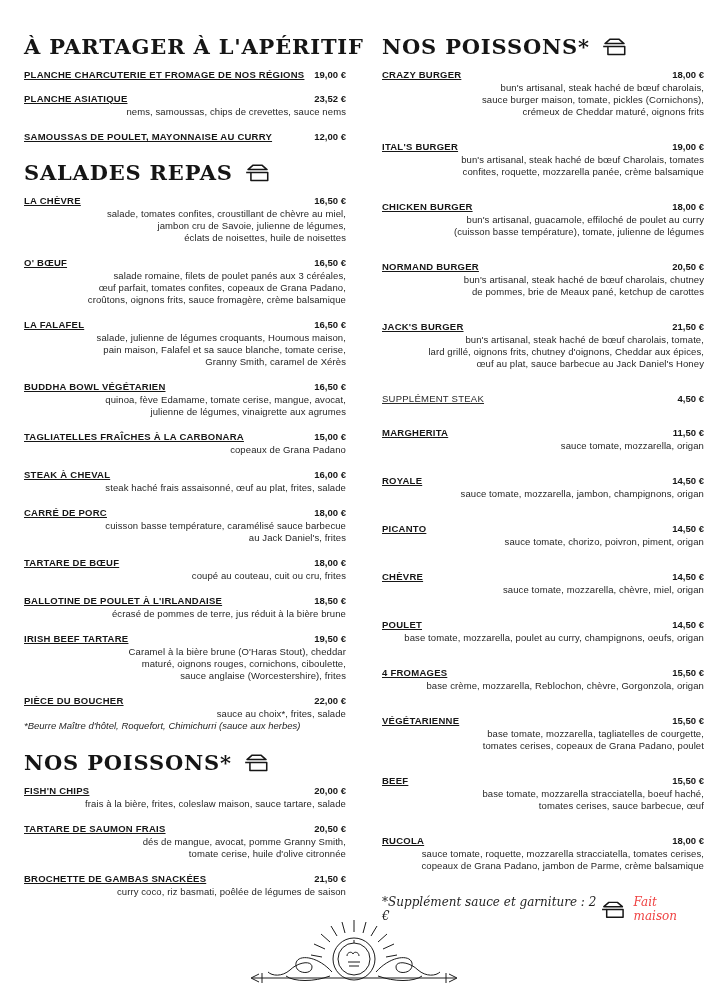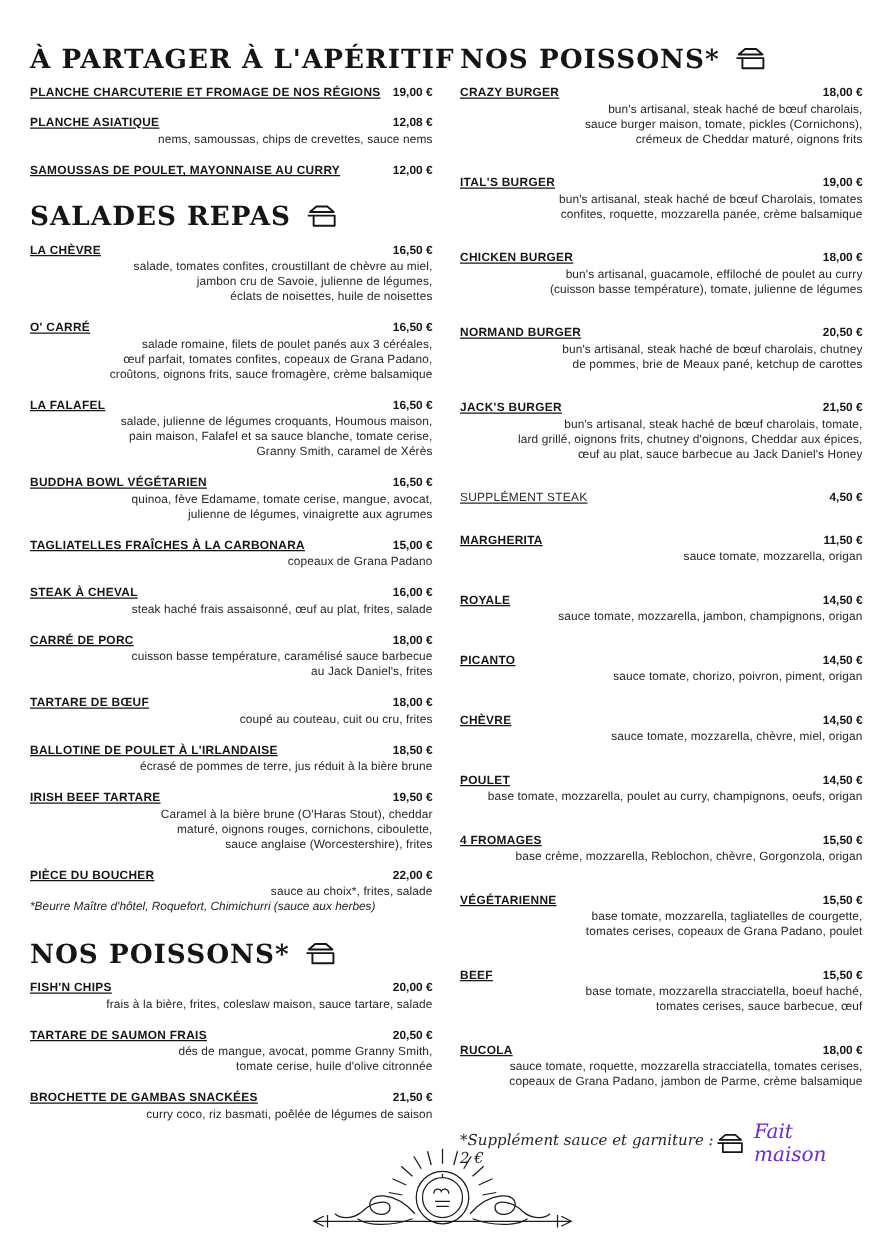--- a/index.html
+++ b/index.html
@@ -4,21 +4,21 @@
 <style>
   * { margin: 0; padding: 0; box-sizing: border-box; }
   html, body { background: #ffffff; }
   body {
     width: 708px; height: 1000px;
     position: relative; overflow: hidden;
     font-family: "Liberation Sans", sans-serif;
     color: #1a1a1a;
   }
   .page { width: 708px; height: 1000px; padding: 34px 18px 0 24px; position: relative; }
-  .menu-grid { display: grid; grid-template-columns: 322px 322px; column-gap: 22px; }
+  .menu-grid { display: grid; grid-template-columns: 322px 322px; column-gap: 36px; }
 
   .menu-section { margin-bottom: 4px; }
   .section-title {
     font-family: "DejaVu Serif", serif;
     font-weight: 700; font-size: 21px; letter-spacing: 0.8px;
     color: #151515; display: flex; align-items: center;
     margin: 18px 0 10px 0; white-space: nowrap;
   }
   .menu-section:first-child .section-title { margin-top: 0; }
   .title-pot { margin-left: 12px; flex: 0 0 auto; }
@@ -48,21 +48,21 @@
     display: flex; align-items: flex-end; justify-content: space-between;
     margin-top: 4px; padding-right: 2px;
   }
   .footer-note {
     font-family: "DejaVu Serif", serif; font-style: italic;
     font-size: 12px; color: #1f1f1f;
   }
   .fait-maison-legend { display: flex; align-items: center; gap: 8px; }
   .fait-maison-legend .legend-label {
     font-family: "DejaVu Serif", serif; font-style: italic;
-    font-size: 16px; color: #6d28d9;
+    font-size: 12px; color: #ef4444;
   }
 
   .ornament-wrap {
     position: absolute; bottom: 0; left: 50%;
     transform: translateX(-50%);
   }
 </style>
 </head>
 <body>
 
@@ -75,21 +75,21 @@
           </h2>
           <div class="menu-item">
             <div class="item-row">
               <span class="item-name">PLANCHE CHARCUTERIE ET FROMAGE DE NOS RÉGIONS</span>
               <span class="item-price">19,00 €</span>
             </div>
           </div>
           <div class="menu-item">
             <div class="item-row">
               <span class="item-name">PLANCHE ASIATIQUE</span>
-              <span class="item-price">12,08 €</span>
+              <span class="item-price">23,52 €</span>
             </div>
             <div class="item-desc">nems, samoussas, chips de crevettes, sauce nems</div>
           </div>
           <div class="menu-item">
             <div class="item-row">
               <span class="item-name">SAMOUSSAS DE POULET, MAYONNAISE AU CURRY</span>
               <span class="item-price">12,00 €</span>
             </div>
           </div>
         </section>
@@ -106,21 +106,21 @@
             <div class="item-row">
               <span class="item-name">LA CHÈVRE</span>
               <span class="item-price">16,50 €</span>
             </div>
             <div class="item-desc">salade, tomates confites, croustillant de chèvre au miel,
 jambon cru de Savoie, julienne de légumes,
 éclats de noisettes, huile de noisettes</div>
           </div>
           <div class="menu-item">
             <div class="item-row">
-              <span class="item-name">O' CARRÉ</span>
+              <span class="item-name">O' BŒUF</span>
               <span class="item-price">16,50 €</span>
             </div>
             <div class="item-desc">salade romaine, filets de poulet panés aux 3 céréales,
 œuf parfait, tomates confites, copeaux de Grana Padano,
 croûtons, oignons frits, sauce fromagère, crème balsamique</div>
           </div>
           <div class="menu-item">
             <div class="item-row">
               <span class="item-name">LA FALAFEL</span>
               <span class="item-price">16,50 €</span>

